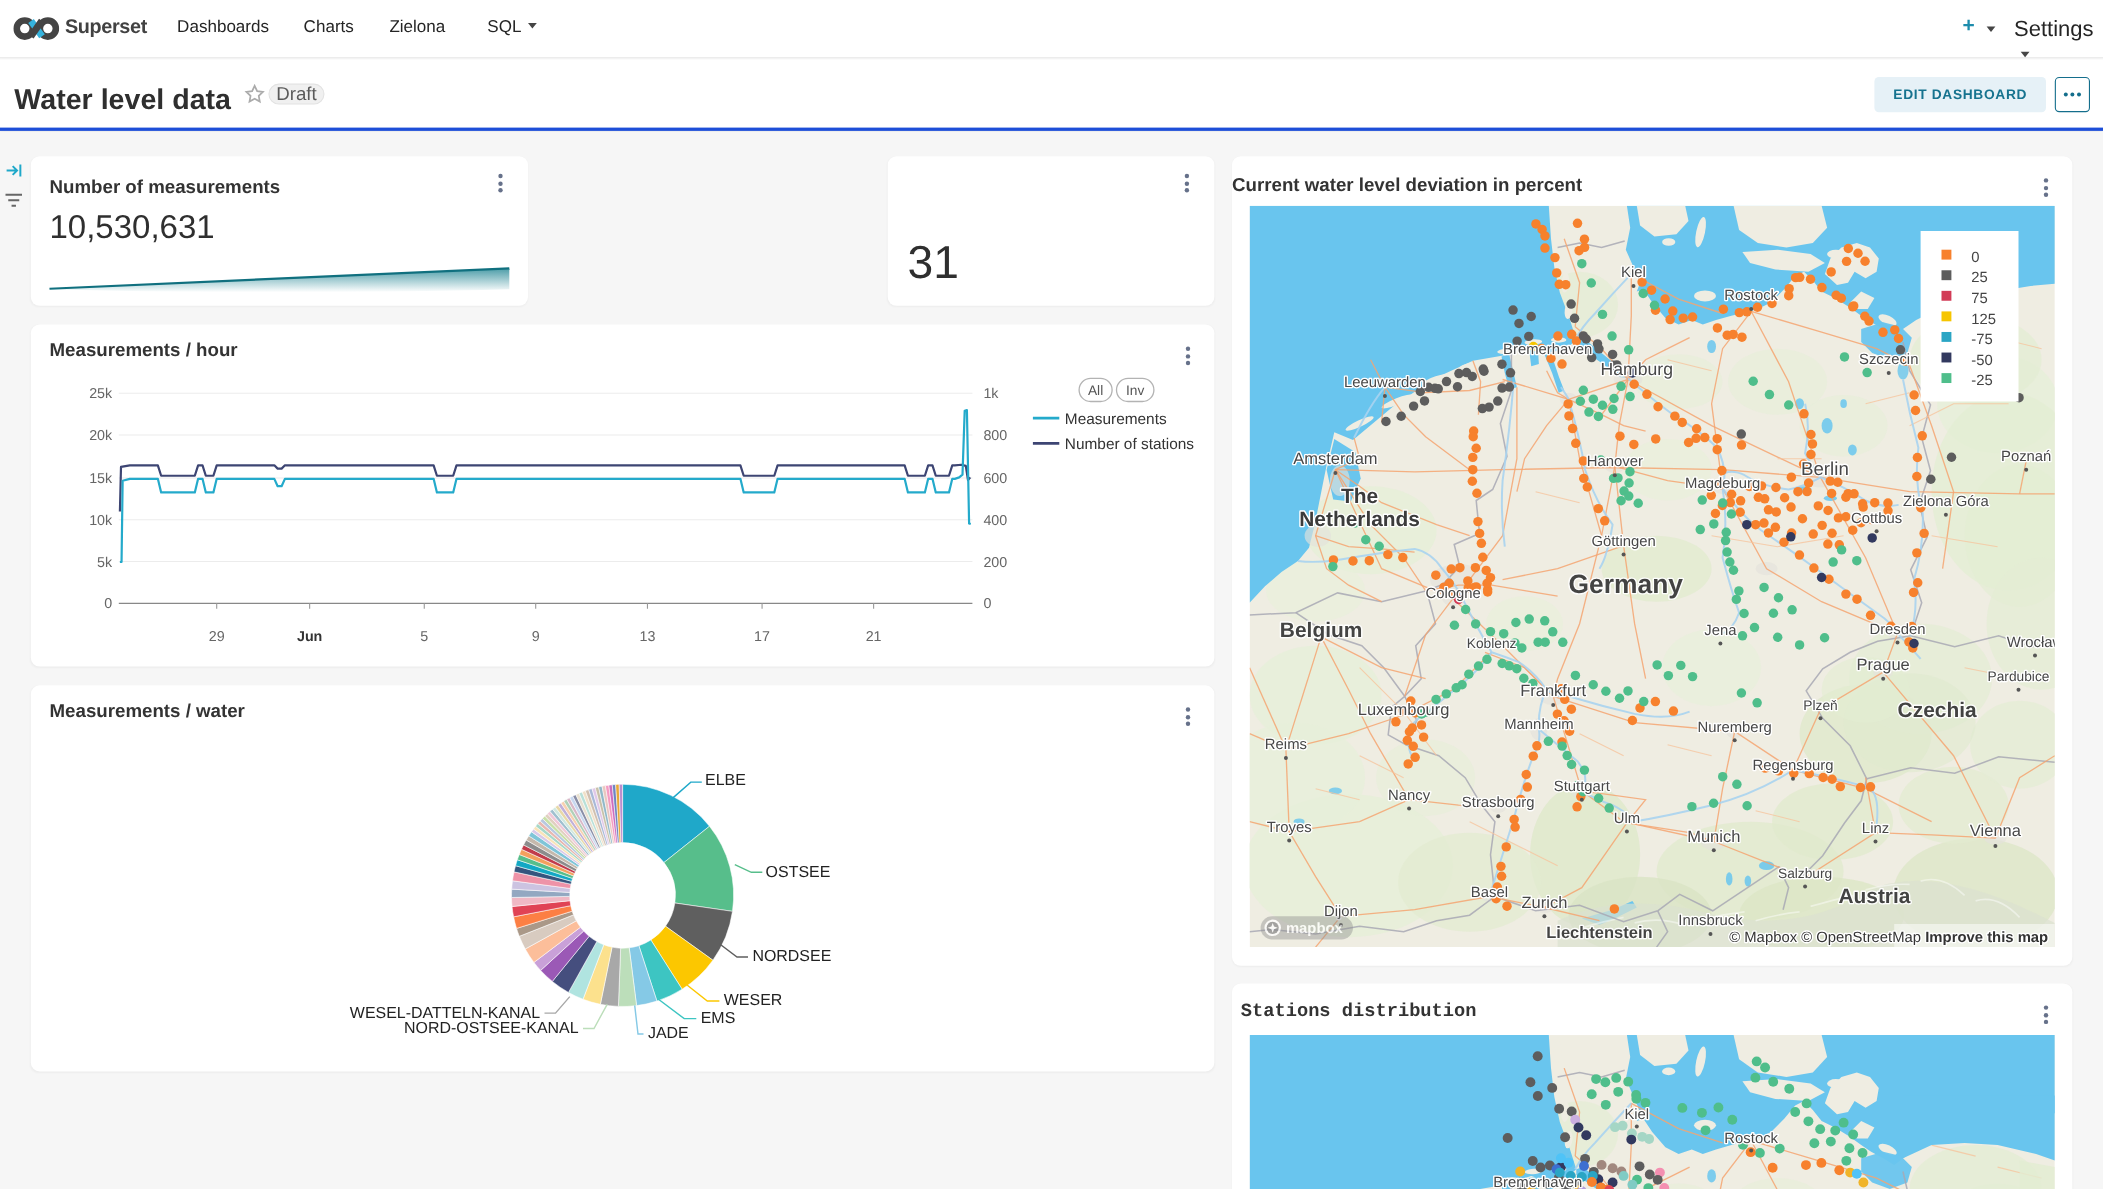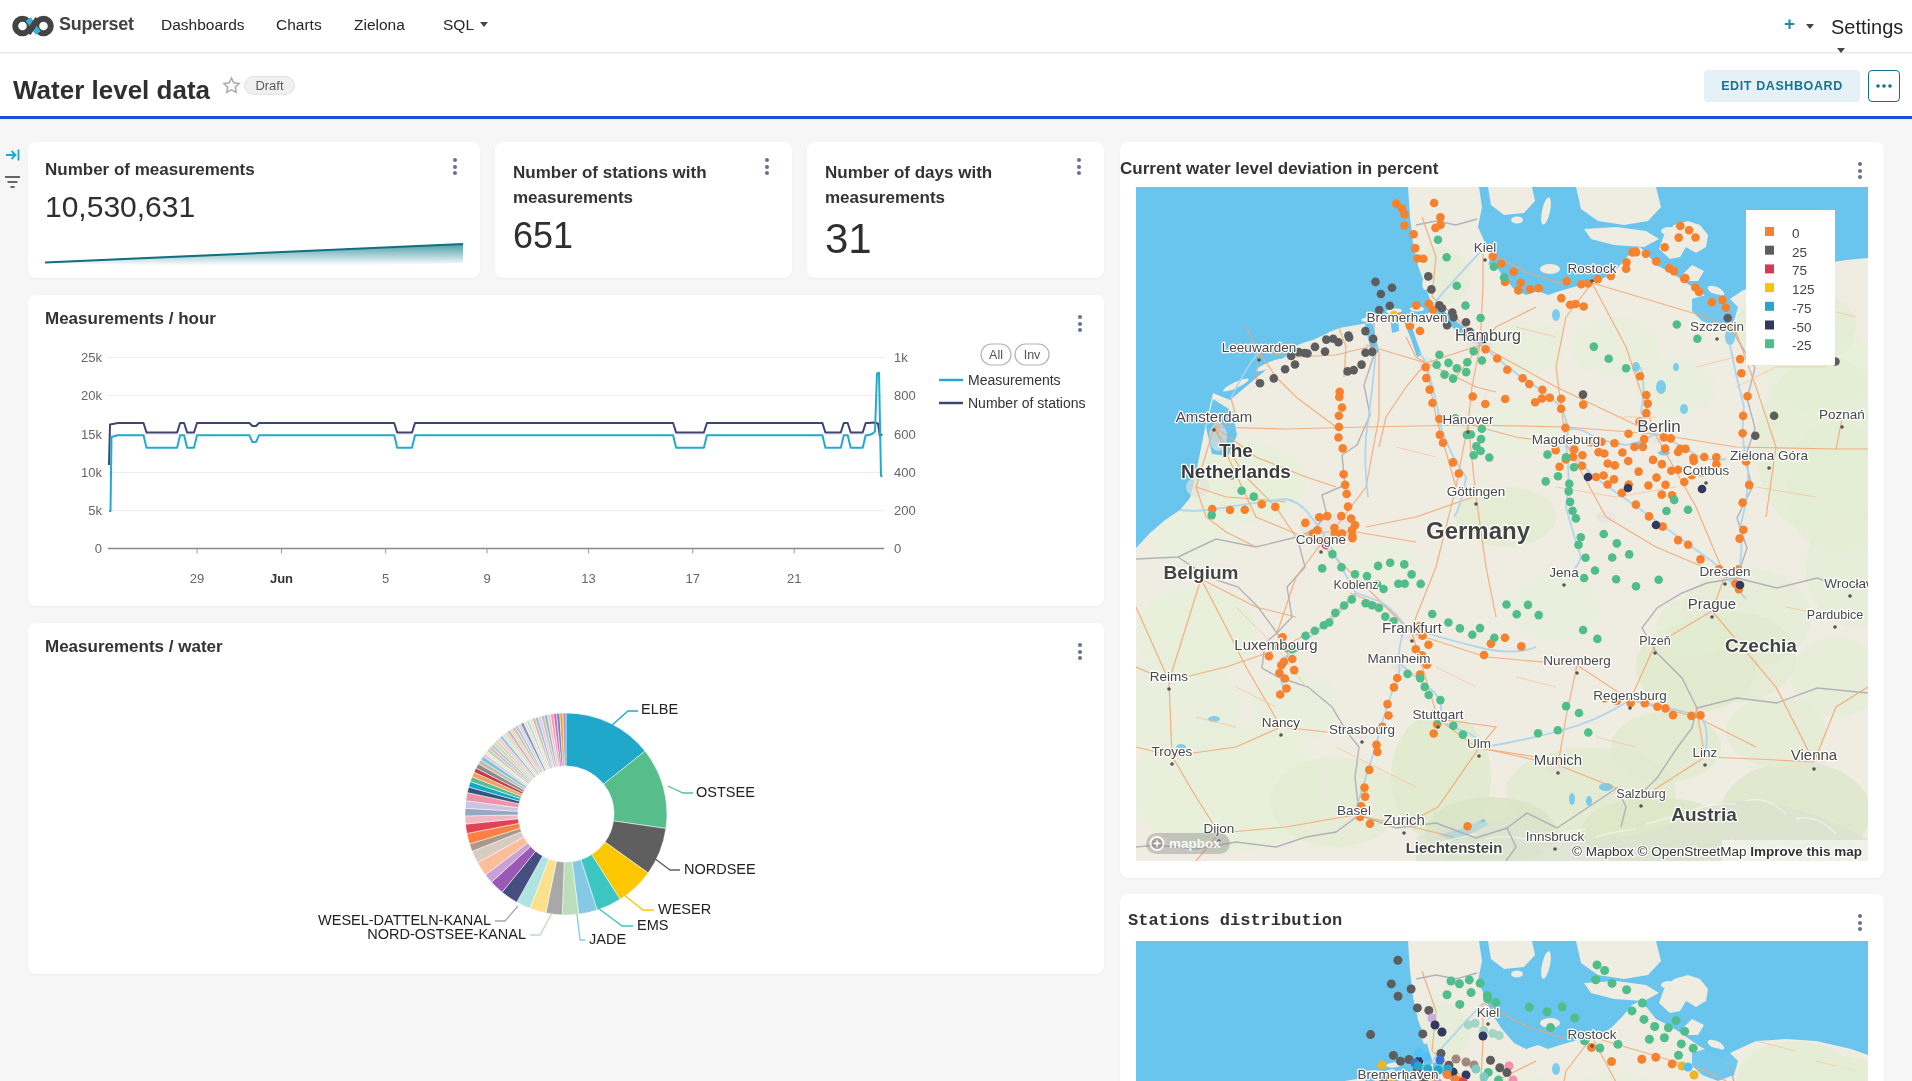--- a/index.html
+++ b/index.html
@@ -10,21 +10,21 @@
 .logo { position:absolute; left:12px; top:14px; }
 .brand { position:absolute; left:59px; top:14px; font-size:18px; font-weight:bold; color:#424242; letter-spacing:-0.3px;}
 .navitem { position:absolute; top:16px; font-size:15.5px; color:#252525; }
 .nav-right { position:absolute; top:16px; font-size:20px; color:#252525; }
 .caret { display:inline-block; width:0; height:0; border-left:4.5px solid transparent; border-right:4.5px solid transparent; border-top:5px solid #454545; vertical-align:middle; margin-left:6px; margin-bottom:2px;}
 .header { position:absolute; left:0; top:54px; width:1912px; height:65px; background:#FFFFFF;
   border-bottom:3px solid #1d4ed8; box-shadow:0 1px 3px rgba(0,0,0,0.06); }
 .htitle { position:absolute; left:13px; top:21px; font-size:26px; font-weight:bold; color:#2F2F2F; }
 .star { position:absolute; left:222px; top:22px; }
 .draft { position:absolute; left:244px; top:22px; width:51px; height:19px; background:#F0F0F0;
-  border:1px solid #E2E2E2; border-radius:10px; font-size:13px; color:#5A5A5A; text-align:center; line-height:17px;}
+  border:1px solid #E2E2E2; border-radius:10px; font-size:17px; color:#5A5A5A; text-align:center; line-height:17px;}
 .editbtn { position:absolute; left:1704px; top:16px; width:156px; height:32px; background:#E6F1F7;
   border-radius:4px; color:#16738F; font-size:12.5px; font-weight:bold; text-align:center; line-height:32px; letter-spacing:0.6px; }
 .dotsbtn { position:absolute; left:1868px; top:16px; width:32px; height:32px; background:#FFFFFF;
   border:1px solid #146E8C; border-radius:4px; color:#146E8C; text-align:center; }
 .dash { position:absolute; left:0; top:120px; width:1912px; height:961px; background:#F6F6F6; }
 .card { position:absolute; background:#FFFFFF; border-radius:8px; box-shadow:0 1px 2px rgba(0,0,0,0.04); }
 .ctitle { position:absolute; font-size:17px; font-weight:bold; color:#333333; }
 .kebab { position:absolute; width:4px; }
 .kebab div { width:4px; height:4px; border-radius:50%; background:#66718A; margin-bottom:2.6px; }
 .kpinum { position:absolute; font-size:30px; color:#2f2f2f; letter-spacing:0px;}
@@ -85,32 +85,22 @@
           <linearGradient id="sg" x1="0" y1="0" x2="0" y2="1">
         <stop offset="0" stop-color="#117C8B" stop-opacity="0.75"></stop>
         <stop offset="1" stop-color="#117C8B" stop-opacity="0"></stop>
       </linearGradient>
         </defs>
       <path d="M1 23.5 L419 5 L419 24 C280 28 100 27 1 24 Z" fill="url(#sg)"></path>
       <path d="M1 23.5 L419 5" stroke="#10707F" stroke-width="2" fill="none"></path>
     </svg>
   </div>
 
-  <div class="card" id="kpi2" style="left:495px; top:22px; width:297px; height:136px;">
-    <div class="ctitle" style="left:18px; top:18px; width:240px; line-height:25px;">Number of stations with measurements</div>
-    <div class="kebab" style="left:270px; top:16px;">
-        <div></div>
-        <div></div>
-        <div></div>
-      </div>
-    <div class="kpinum" style="left:18px; top:73px; font-size:36px;">651</div>
-  </div>
 
   <div class="card" id="kpi3" style="left:807px; top:22px; width:297px; height:136px;">
-    <div class="ctitle" style="left:18px; top:18px; width:240px; line-height:25px;">Number of days with measurements</div>
     <div class="kebab" style="left:270px; top:16px;">
         <div></div>
         <div></div>
         <div></div>
       </div>
     <div class="kpinum" style="left:18px; top:73px; font-size:42px;">31</div>
   </div>
 
   <div class="card" id="hours" style="left:28px; top:175px; width:1076px; height:311px;">
     <div class="ctitle" style="left:17px; top:14px;">Measurements / hour</div>

